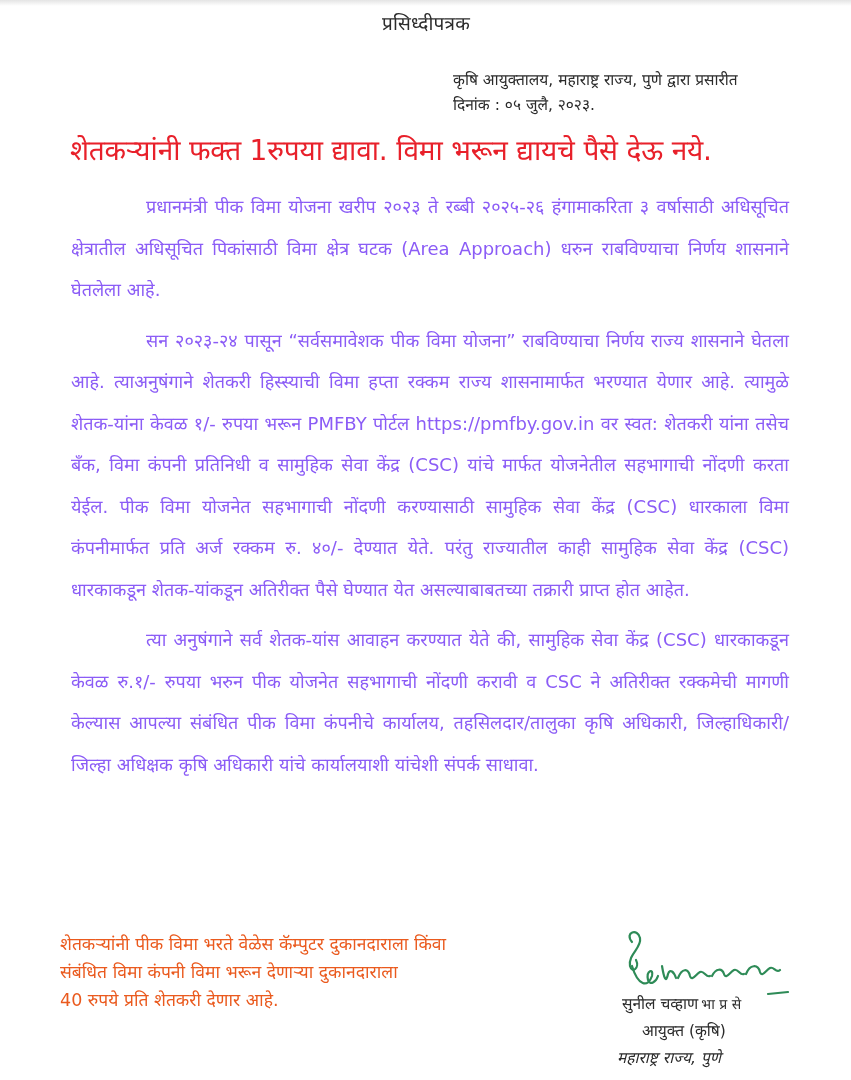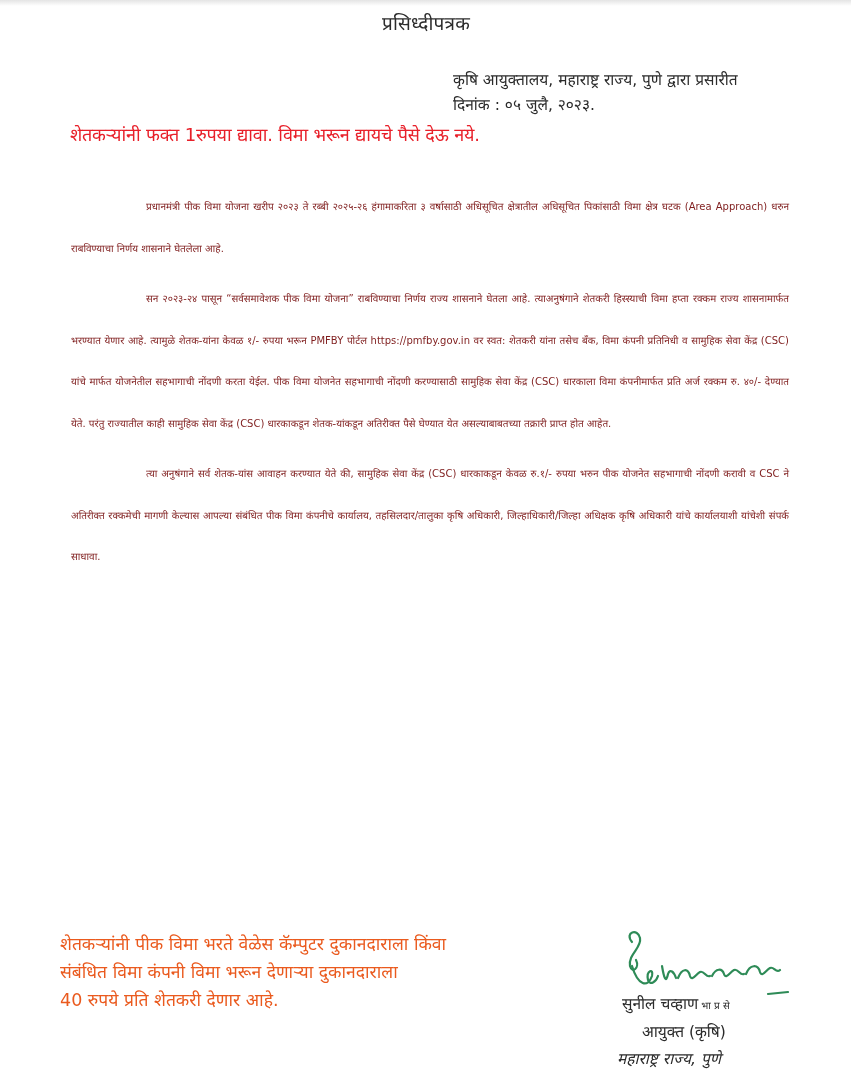--- a/index.html
+++ b/index.html
@@ -31,34 +31,34 @@
     .issuer {
       position: absolute;
       left: 413px; top: 68px;
       font-size: 15.5px;
       line-height: 25px;
       color: #2b2b2b;
       margin-left: 40px;
     }
     .headline {
       position: absolute;
-      left: 70px; top: 122px;
+      left: 70px; top: 130px;
       width: 770px;
-      font-size: 18px;
+      font-size: 28px;
       color: #e8202a;
       white-space: nowrap;
       letter-spacing: -0.2px;
     }
     .body {
       position: absolute;
       left: 71px; top: 186px;
       width: 718px;
-      font-size: 10px;
+      font-size: 18px;
       line-height: 41.5px;
-      color: #7f1d1d;
+      color: #8b5cf6;
       text-align: justify;
     }
     .body p {
       margin: 0;
       text-indent: 75px;
     }
     .body p + p {
       margin-top: 9px;
     }
     .footnote {
@@ -79,21 +79,21 @@
     }
     .signer {
       position: absolute;
       left: 622px; top: 991px;
       width: 220px;
       font-size: 15.5px;
       line-height: 27px;
       color: #2b2b2b;
     }
     .signer .name { }
-    .signer .suffix { font-size: 10px; margin-left: 3px; }
+    .signer .suffix { font-size: 14px; margin-left: 3px; }
     .signer .designation { padding-left: 20px; }
     .signer .place { padding-left: 0px; margin-left: -5px; font-style: italic; }
   </style>
 </head>
 <body>
 
 <div class="topshade"></div>
 
 <div class="title">प्रसिध्दीपत्रक</div>
 

